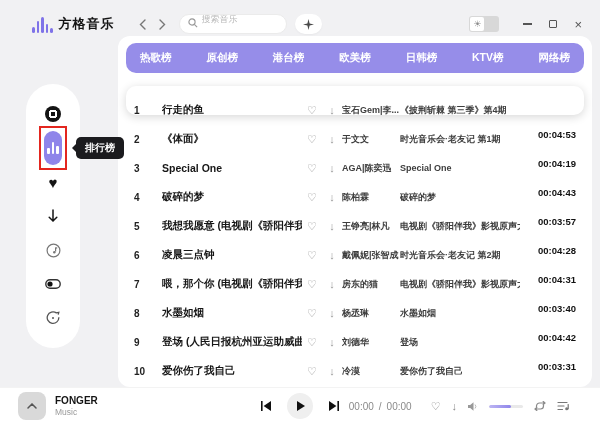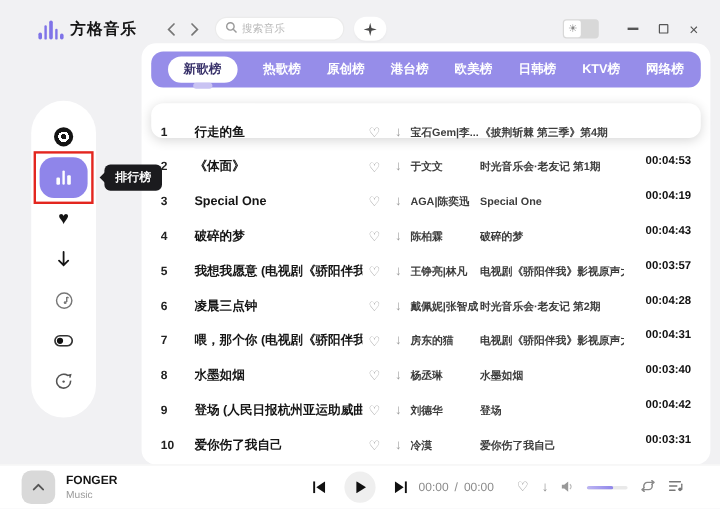--- a/index.html
+++ b/index.html
@@ -18,21 +18,21 @@
   .logo-bars { display:flex; align-items:flex-end; gap:2px; height:17px; }
   .logo-bars i { width:2.5px; background:#7F73E8; border-radius:1.5px; display:block; }
   .logo-bars i:nth-child(1){height:6px}.logo-bars i:nth-child(2){height:12px}
   .logo-bars i:nth-child(3){height:16px}.logo-bars i:nth-child(4){height:9px}
   .logo-bars i:nth-child(5){height:5px}
   .logo-title { font-size:13px; font-weight:bold; color:#141414; letter-spacing:1px; }
   .nav-chevrons { display:flex; gap:13px; margin-left:24px; align-items:center; }
   .nav-chevrons svg { display:block; }
   .search { margin-left:13px; width:108px; height:20px; background:#fff;
             border:1px solid #ebebeb; border-radius:10px; display:flex;
-            align-items:center; padding:0 8px; gap:4px; }
+            align-items:flex-start; padding:0 8px; gap:4px;font-family:Liberation Mono, monospace; }
   .search input { border:none; outline:none; width:100%; font-size:9px; color:#444;
                   background:transparent; font-family:inherit; }
   .search input::placeholder { color:#b9b9b9; }
   .sparkle-btn { margin-left:8px; width:27px; height:20px; background:#fff;
                  border-radius:10px; display:flex; align-items:center; justify-content:center;
                  box-shadow:0 1px 2px rgba(0,0,0,.04); }
   .top-spacer { flex:1; }
   .theme-toggle { width:30px; height:16px; background:#d8d8d8; border-radius:3px;
                   display:flex; padding:1px; margin-right:24px; }
   .theme-knob { width:14px; height:14px; background:#fff; border-radius:2px;
@@ -40,21 +40,21 @@
                 font-size:9px; line-height:1; color:#8a8a8a; }
   .win-controls { display:flex; align-items:center; gap:17px; }
   .win-min { width:9px; height:1.4px; background:#555; display:block; }
   .win-max { width:8px; height:8px; border:1.2px solid #555; border-radius:1px; display:block; }
   .win-close { font-size:13px; color:#555; line-height:1; }
 
   
   .sidebar { position:absolute; left:26px; top:84px; width:54px; height:264px;
              background:#fff; border-radius:27px; display:flex; flex-direction:column;
              align-items:center; justify-content:space-between; padding:13px 0; }
-  .side-item { width:40px; height:34px; display:flex; align-items:center;
+  .side-item { width:18px; height:34px; display:flex; align-items:center;
                justify-content:center; position:relative; cursor:pointer; }
   .side-item.active { background:var(--accent2,#8F85EA); border-radius:12px; }
   .rank-bars { display:flex; align-items:flex-end; gap:2px; }
   .rank-bars i { width:2.5px; background:#fff; border-radius:1px; display:block; }
   .rank-bars i:nth-child(1){height:6px}.rank-bars i:nth-child(2){height:12px}
   .rank-bars i:nth-child(3){height:8px}
   .red-box { position:absolute; inset:-5px; border:2.5px solid var(--red,#E3261F);
              pointer-events:none; }
   .tooltip { position:absolute; left:calc(100% + 14px); top:50%; transform:translateY(-50%);
              background:#1b1b1e; color:#fff; font-size:10px; font-weight:bold;
@@ -205,21 +205,20 @@
   <div class="side-item">
     <svg width="14" height="14" viewBox="0 0 14 14" fill="none" stroke="#555" stroke-width="1.3">
         <path d="M12.8 6.2a5.8 5.8 0 1 1-2.4-4.3l2.4-.6-.6 2.4"></path>
         <circle cx="7" cy="7" r="1" fill="#555" stroke="none"></circle>
       </svg>
   </div>
 </aside>
 
 <main class="panel">
   <nav class="tabbar">
-      <button class="tab active">新歌榜</button>
       <button class="tab">热歌榜</button>
       <button class="tab">原创榜</button>
       <button class="tab">港台榜</button>
       <button class="tab">欧美榜</button>
       <button class="tab">日韩榜</button>
       <button class="tab">KTV榜</button>
       <button class="tab">网络榜</button>
     </nav>
   <section class="song-list">
       <div class="song-row highlight">

